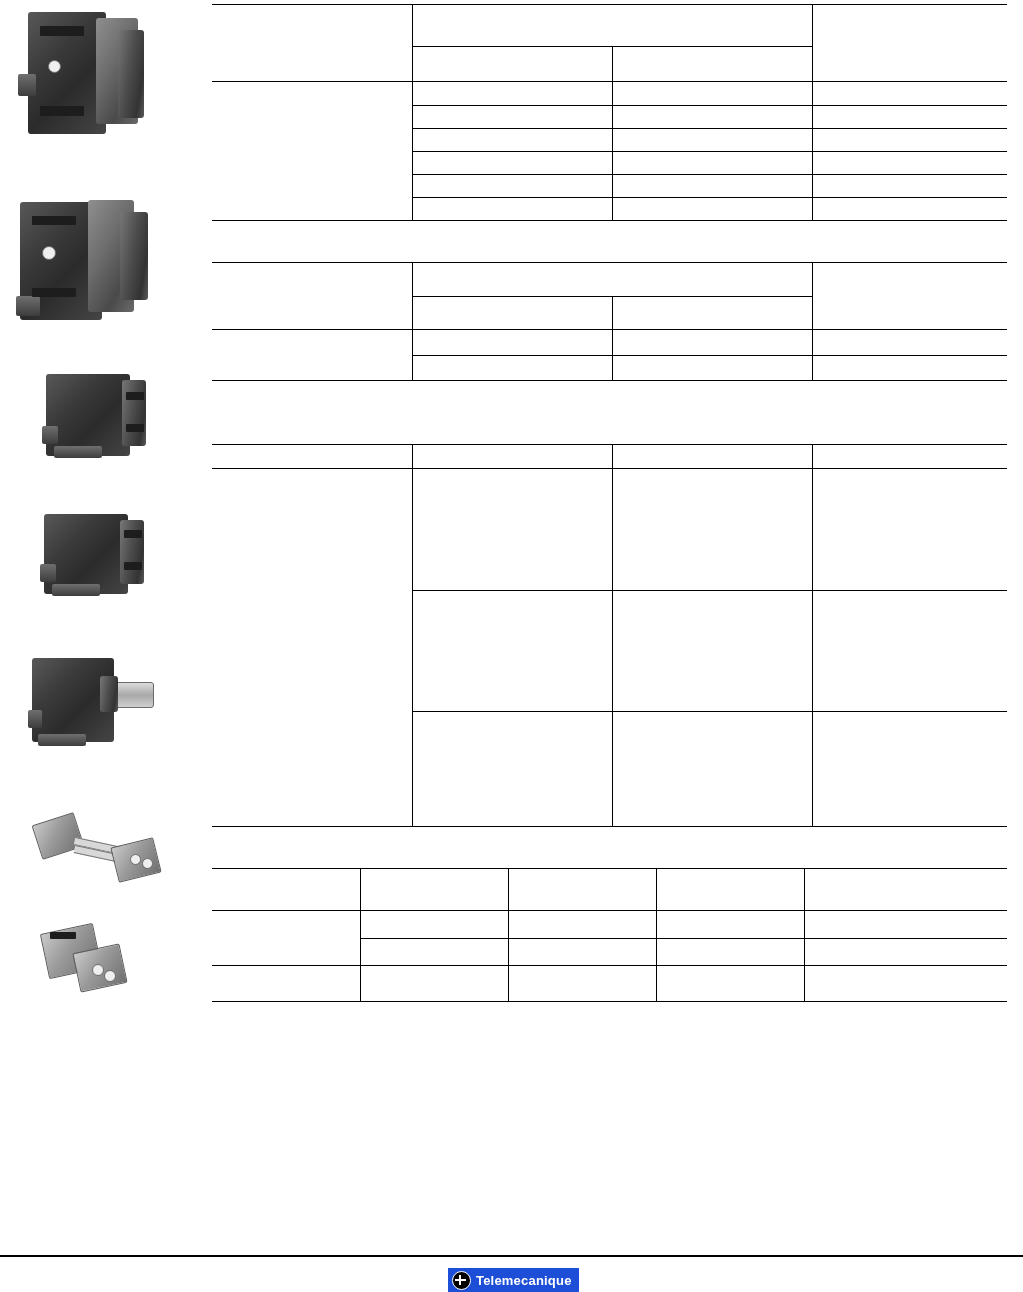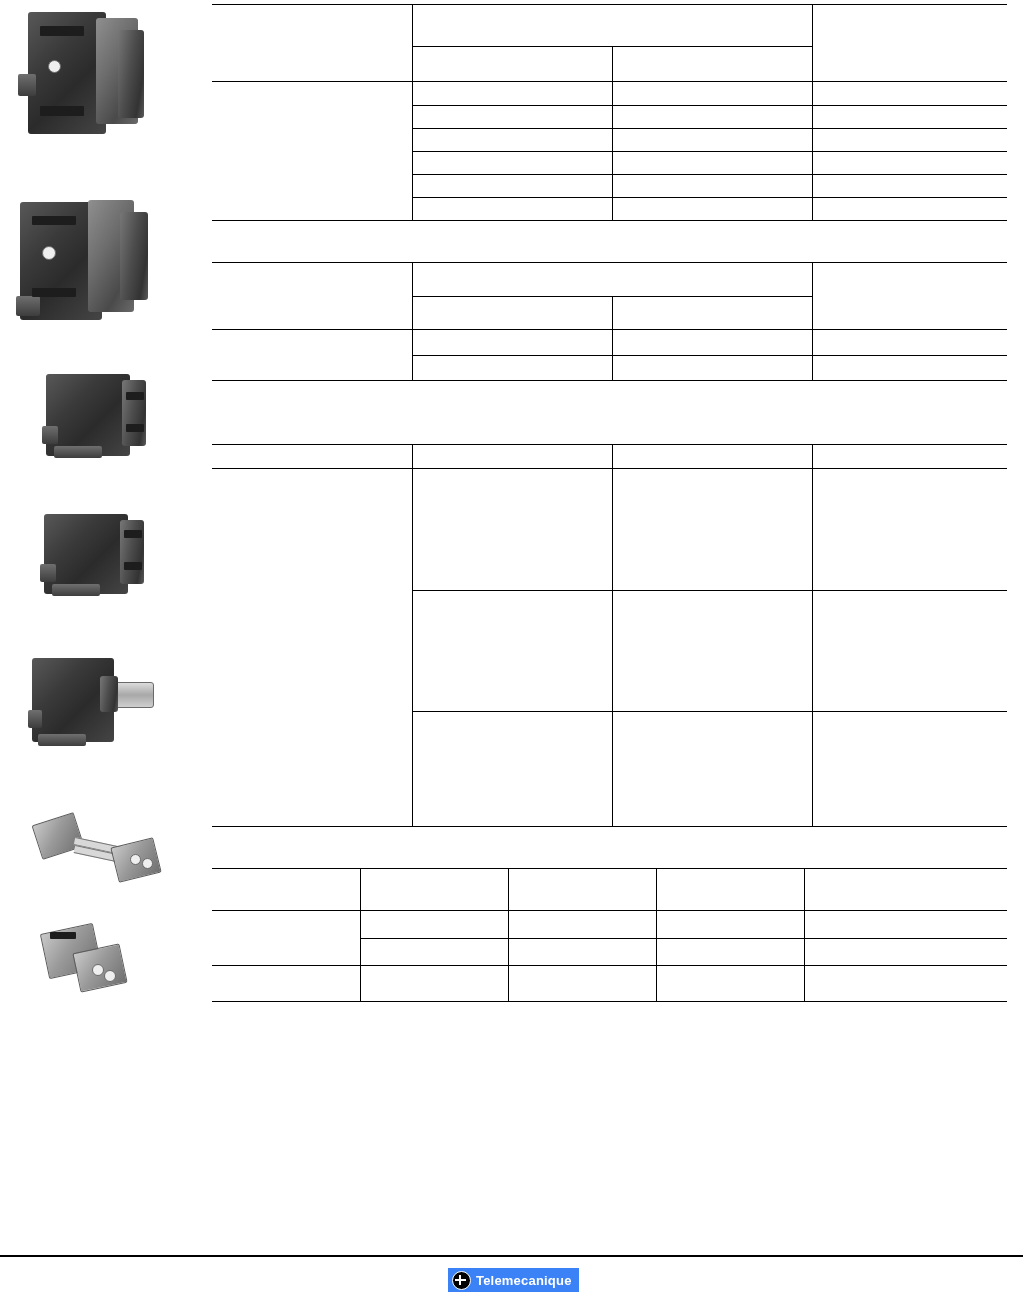--- a/index.html
+++ b/index.html
@@ -99,21 +99,21 @@
     height: 2px;
     background: #000;
   }
   .logo {
     position: absolute;
     left: 448px;
     top: 1268px;
     display: flex;
     align-items: center;
     gap: 5px;
-    background: #3b82f6;
+    background: #1d4ed8;
     padding: 3px 7px 3px 4px;
   }
   .logo-mark {
     width: 17px;
     height: 17px;
     border-radius: 50%;
     background: #000;
     border: 1.5px solid #fff;
     position: relative;
   }

